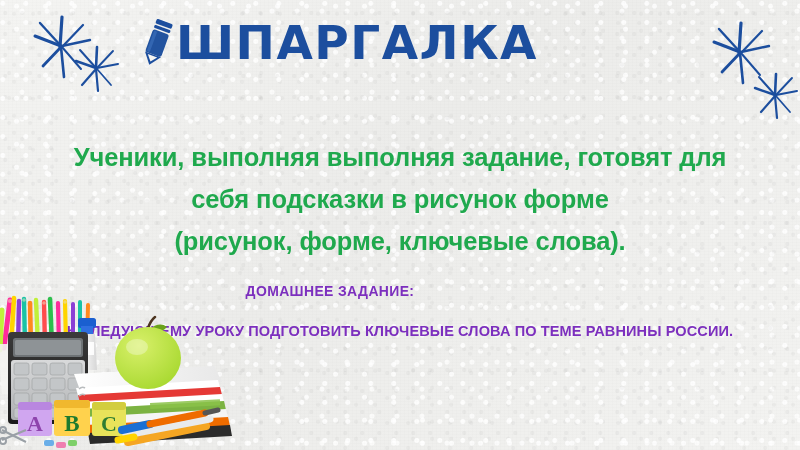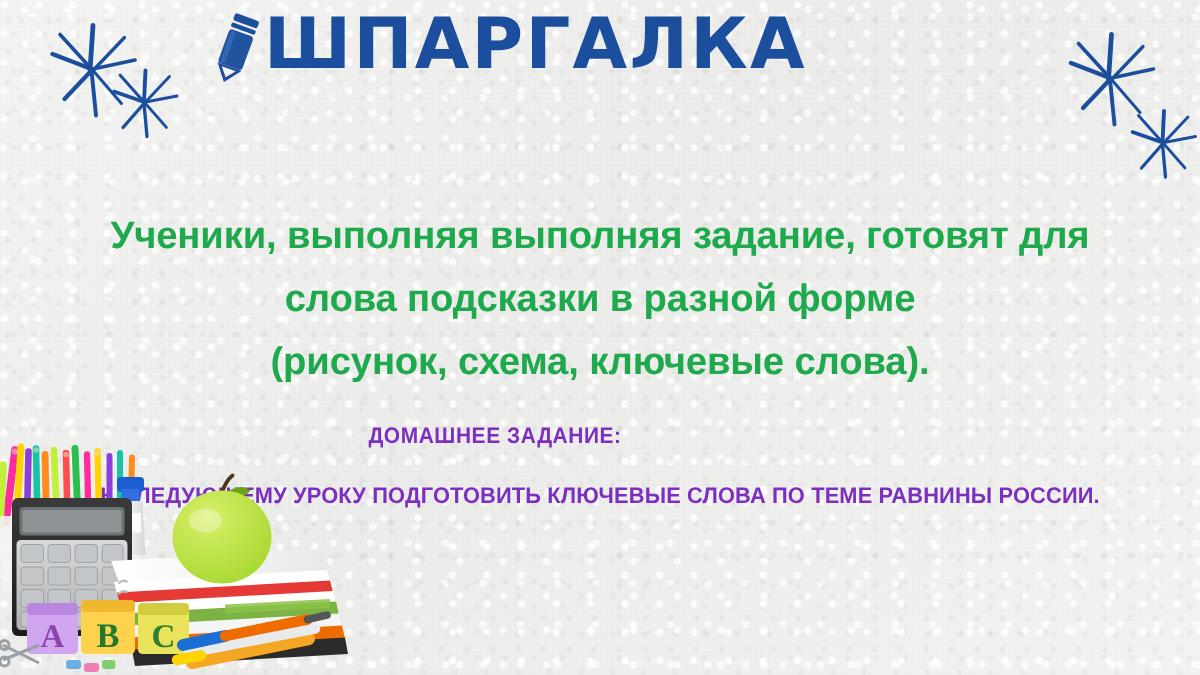--- a/index.html
+++ b/index.html
@@ -38,21 +38,21 @@
   }
 
   
   #title-row {
     position: absolute;
     left: 0;
     top: 6px;
     width: 676px;
     height: 72px;
     display: flex;
-    align-items: flex-start;
+    align-items: center;
     justify-content: center;
   }
   #pencil-icon { display:block; }
   #title-text {
     font-family: "DejaVu Sans", sans-serif;
     font-size: 47px;
     font-weight: 700;
     letter-spacing: 1.5px;
     color: #1c4e9e;
     line-height: 1;
@@ -189,22 +189,22 @@
         <path d="M14.5 40.5 L19.5 46.5 L24.5 40.5 Z" fill="#f4f4f2"></path>
         <rect x="12.5" y="16" width="3.2" height="22" rx="1.4" fill="#3a6cb8" opacity=".75"></rect>
       </g>
     </svg>
 
     <div id="title-text">ШПАРГАЛКА</div>
   </div>
 
   <div id="body-text">
     <span class="line">Ученики, выполняя выполняя задание, готовят для</span>
-    <span class="line">слова подсказки в разной форме</span>
-    <span class="line">(рисунок, схема, ключевые слова).</span>
+    <span class="line">себя подсказки в рисунок форме</span>
+    <span class="line">(рисунок, форме, ключевые слова).</span>
   </div>
 
   <div id="hw-block">
     <div id="hw-title">ДОМАШНЕЕ ЗАДАНИЕ:</div>
     <div id="hw-line">К СЛЕДУЮЩЕМУ УРОКУ ПОДГОТОВИТЬ КЛЮЧЕВЫЕ СЛОВА ПО ТЕМЕ РАВНИНЫ РОССИИ.</div>
   </div>
 
   <svg id="supplies" viewBox="0 0 258 160" preserveAspectRatio="xMinYMax meet">
 
     <defs>

